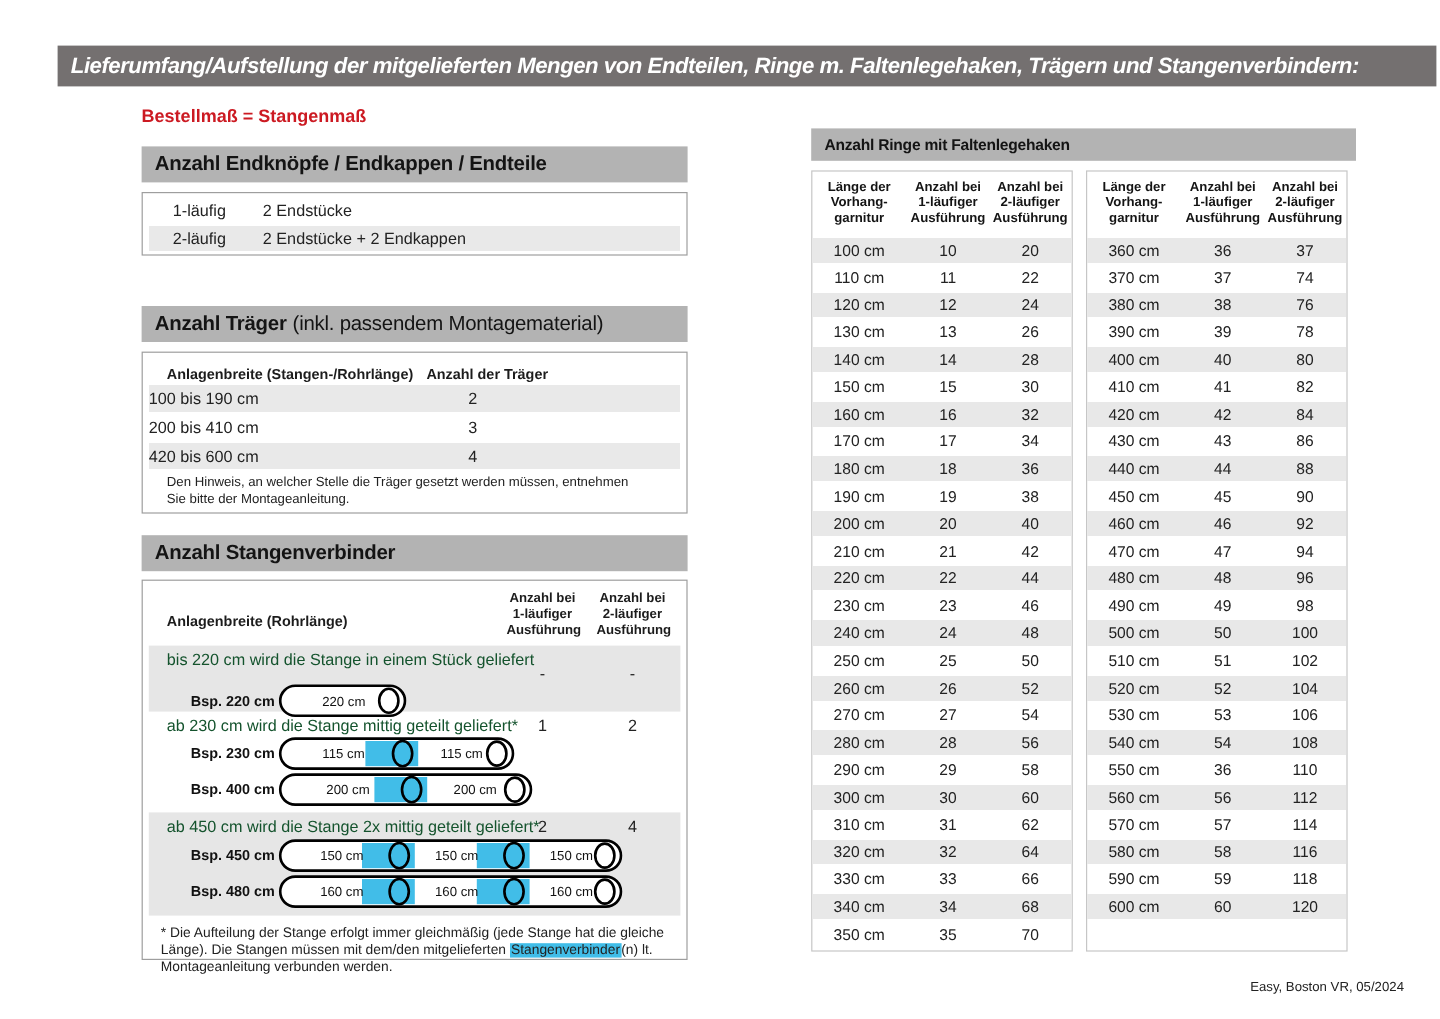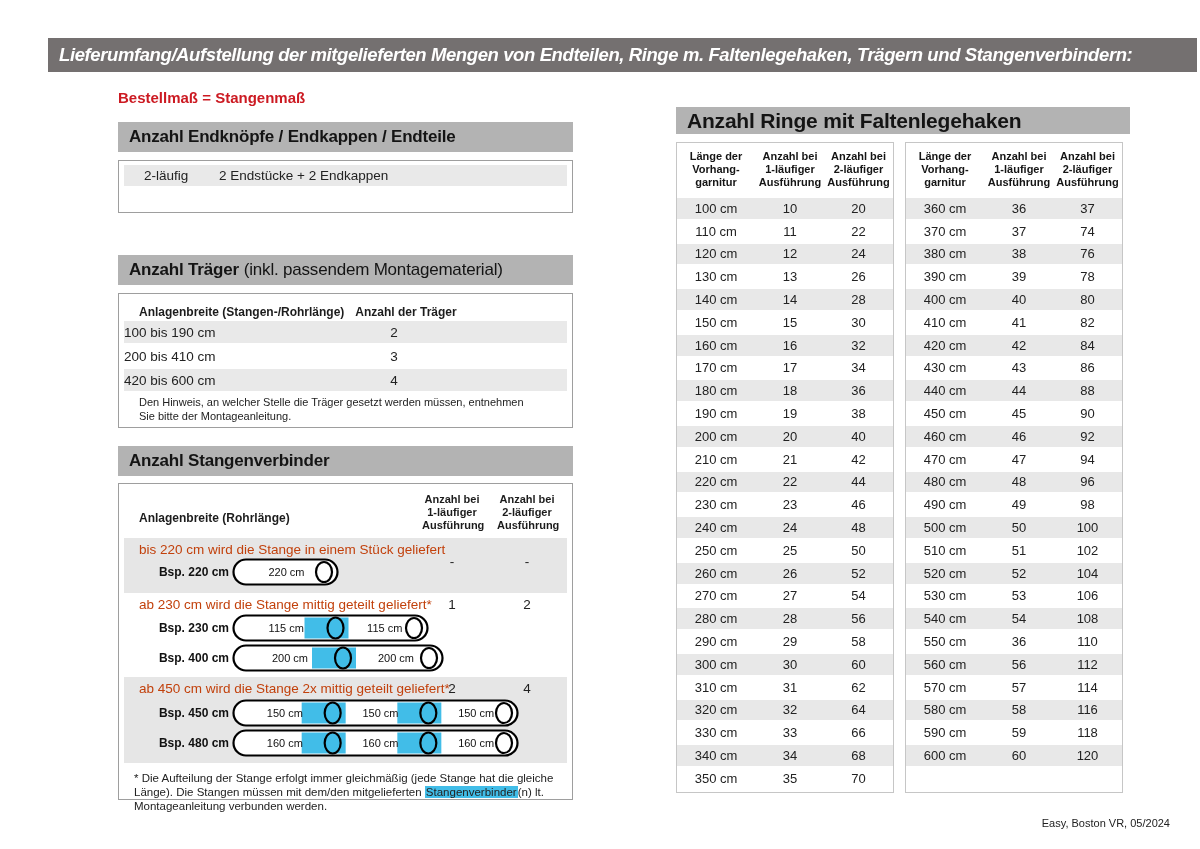--- a/index.html
+++ b/index.html
@@ -12,21 +12,21 @@
   
   .red-note{position:absolute;left:118px;top:89px;font-size:15px;font-weight:bold;color:#cc1a22;}
   
   .sec-h{position:absolute;left:118px;width:455px;height:30px;background:#b3b3b3;
          display:flex;align-items:center;padding-left:11px;box-sizing:border-box;
          font-size:17px;color:#141414;letter-spacing:-0.2px;}
   .sec-h .b{font-weight:bold;}
   .sec-h .r{font-weight:normal;margin-left:5px;}
   .sec-h-r{position:absolute;left:676px;top:107px;width:454px;height:27px;background:#b3b3b3;
          display:flex;align-items:center;padding-left:11px;box-sizing:border-box;
-         font-size:21px;font-weight:bold;color:#141414;letter-spacing:-0.2px;}
+         font-size:13px;font-weight:bold;color:#141414;letter-spacing:-0.2px;}
   
   .box{position:absolute;left:118px;width:455px;background:#fff;border:1.5px solid #9e9e9e;box-sizing:border-box;}
   .box1{top:160px;height:53px;padding-top:3px;}
   .box2{top:293px;height:135px;}
   .box3{top:483px;height:317px;}
   .row2{height:23px;margin:0 5px;display:flex;align-items:center;font-size:13.5px;color:#222;}
   .row2.shade,.t2-row.shade{background:#e9e9e9;background-clip:content-box;padding:1px 0;box-sizing:border-box;}
   .row2 .c1{margin-left:20px;width:75px;}
   .t2-head1{position:absolute;left:20px;top:11px;font-weight:bold;font-size:12px;text-align:right;}
   .t2-head2{position:absolute;left:217px;top:11px;width:140px;text-align:center;font-weight:bold;font-size:12px;}
@@ -36,21 +36,21 @@
   .t2-row .c2{width:130px;text-align:center;}
   .t2-note{position:absolute;left:20px;top:102px;width:400px;font-size:11px;line-height:13.5px;color:#222;}
   
   .t3-head1{position:absolute;left:20px;top:27px;font-weight:bold;font-size:12px;}
   .t3-hcol{position:absolute;top:9px;width:60px;text-align:center;font-weight:bold;font-size:11px;line-height:13px;}
   .t3-h2{left:303px;} .t3-h3{left:378px;}
   .t3-body{position:absolute;left:0;right:0;top:54px;}
   .grp{position:relative;margin:0 5px;}
   .grp.shade{background:#e6e6e6;}
   .g0{height:55px;} .g1{height:84px;} .g2{height:86px;}
-  .grp-text{position:absolute;left:15px;top:4px;font-size:13.5px;color:#c2410c;}
+  .grp-text{position:absolute;left:15px;top:4px;font-size:13.5px;color:#14532d;}
   .grp-val{position:absolute;width:60px;text-align:center;font-size:13.5px;color:#222;}
   .v1{left:298px;} .v2{left:373px;}
   .rodrow{position:absolute;left:32px;display:flex;align-items:center;}
   .rod-label{width:73px;text-align:right;padding-right:3px;font-weight:bold;font-size:12px;color:#111;}
   .t3-foot{position:absolute;left:15px;top:287px;width:425px;font-size:11.5px;line-height:14px;color:#222;}
   .hl{background:#41bde8;padding:0 1px;}
   
   .ringtable{position:absolute;top:142px;width:218px;height:651px;border:1.5px solid #c6c6c6;
              box-sizing:border-box;background:#fff;}
   .rt-a{left:676px;} .rt-b{left:905px;}
@@ -71,20 +71,24 @@
     <span>Lieferumfang/Aufstellung der mitgelieferten Mengen von Endteilen, Ringe m. Faltenlegehaken, Trägern und Stangenverbindern:</span>
   </div>
 
   <div class="red-note">Bestellmaß = Stangenmaß</div>
 
   <div class="sec-h" style="top:122px">
     <span class="b">Anzahl Endknöpfe / Endkappen / Endteile</span>
   </div>
   <div class="box box1">
     <div>
+        <div class="row2">
+          <span class="c1">1-läufig</span>
+          <span class="c2">2 Endstücke</span>
+        </div>
         <div class="row2 shade">
           <span class="c1">2-läufig</span>
           <span class="c2">2 Endstücke + 2 Endkappen</span>
         </div>
       </div>
   </div>
 
   <div class="sec-h" style="top:255px">
     <span class="b">Anzahl Träger</span>
     <span class="r">(inkl. passendem Montagematerial)</span>
@@ -122,21 +126,21 @@
     <div class="t3-hcol t3-h3">
         <div>Anzahl bei</div>
         <div>2-läufiger</div>
         <div>Ausführung</div>
       </div>
     <div class="t3-body">
         <div class="grp g0 shade">
           <div class="grp-text">bis 220 cm wird die Stange in einem Stück geliefert</div>
           <div class="grp-val v1" style="top: 16px;">-</div>
           <div class="grp-val v2" style="top: 16px;">-</div>
-          <div class="rodrow" style="top: 20px; align-items: center;">
+          <div class="rodrow" style="top: 32px; align-items: center;">
             <span class="rod-label">Bsp. 220 cm</span>
             <svg width="107" height="28">
               <rect x="1.5" y="1.5" width="104" height="25" rx="12.5" fill="#fff" stroke="#000" stroke-width="2.2"></rect>
               <ellipse cx="92" cy="14" rx="8" ry="10" fill="#fff" stroke="#000" stroke-width="2.2"></ellipse>
               <text x="54.5" y="18" text-anchor="middle" font-size="11" fill="#111" font-family="&quot;Liberation Sans&quot;,sans-serif">220 cm</text>
             </svg>
           </div>
         </div>
         <div class="grp g1">
           <div class="grp-text">ab 230 cm wird die Stange mittig geteilt geliefert*</div>

